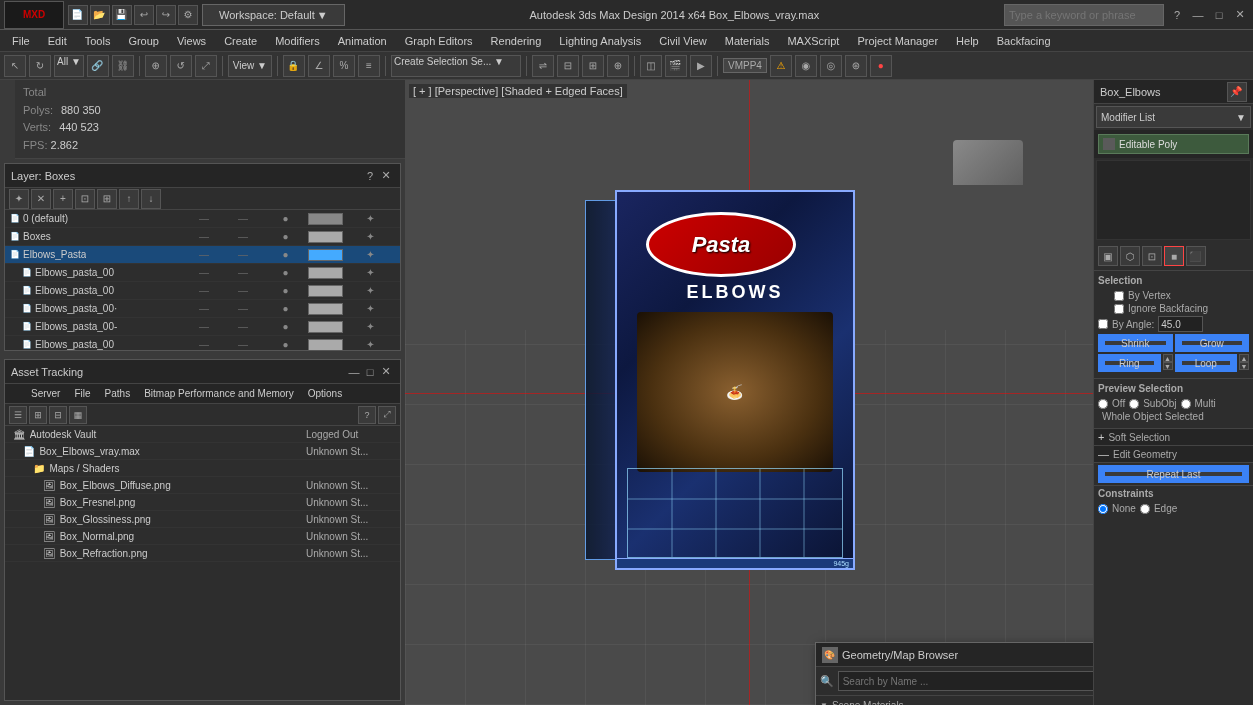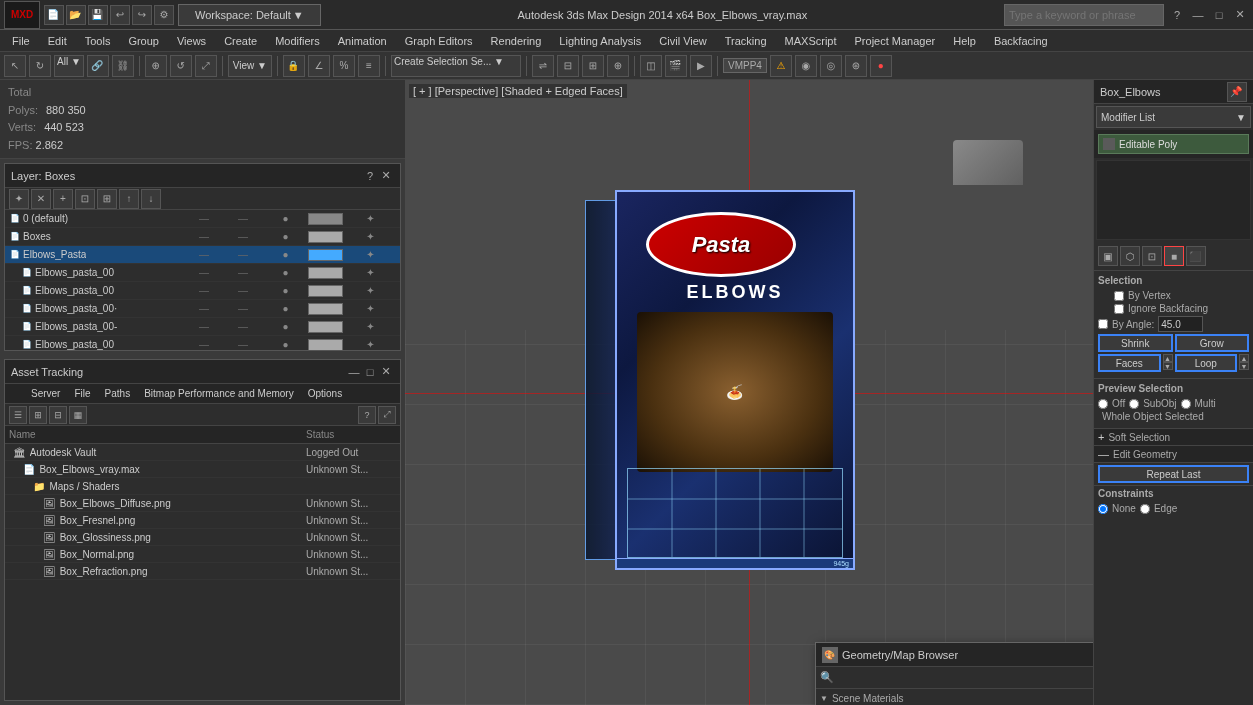--- a/index.html
+++ b/index.html
@@ -1,20 +1,20 @@
 <!DOCTYPE html>
 <html><head>
   <meta charset="utf-8">
   <style>
     * { margin: 0; padding: 0; box-sizing: border-box; }
     body { width: 1253px; height: 705px; overflow: hidden; background: #3a3a3a; font-family: Arial, sans-serif; font-size: 11px; color: #ccc; }
 
     
     #topbar { display: flex; align-items: center; height: 30px; background: #2a2a2a; border-bottom: 1px solid #555; padding: 0 4px; gap: 4px; }
-    .app-logo { width: 36px; height: 28px; background: #1a1a1a; display: flex; align-items: center; justify-content: center; border: 1px solid #555; color: #c00; font-weight: bold; font-size: 10px; }
+    .app-logo { width: 60px; height: 28px; background: #1a1a1a; display: flex; align-items: center; justify-content: center; border: 1px solid #555; color: #c00; font-weight: bold; font-size: 10px; }
     .topbar-icons { display: flex; gap: 2px; align-items: center; }
     .icon-btn { width: 20px; height: 20px; background: #3a3a3a; border: 1px solid #555; display: flex; align-items: center; justify-content: center; font-size: 10px; cursor: pointer; color: #aaa; }
     .workspace-dropdown { height: 22px; background: #3a3a3a; border: 1px solid #666; color: #ccc; font-size: 11px; padding: 0 16px; display: flex; align-items: center; gap: 2px; cursor: pointer; }
     .title-bar { flex: 1; text-align: center; color: #ccc; font-size: 11px; }
     .search-bar { width: 160px; height: 22px; background: #555; border: 1px solid #666; padding: 0 4px; color: #ccc; font-size: 11px; }
     .topbar-right { display: flex; gap: 3px; align-items: center; }
     .tb-icon { width: 18px; height: 18px; display: flex; align-items: center; justify-content: center; font-size: 11px; color: #aaa; cursor: pointer; }
 
     
     #menubar { display: flex; align-items: center; height: 22px; background: #2d2d2d; border-bottom: 1px solid #444; padding: 0 4px; gap: 2px; }
@@ -28,21 +28,21 @@
     .view-label { height: 22px; background: #3a3a3a; border: 1px solid #555; padding: 0 4px; color: #ccc; font-size: 10px; display: flex; align-items: center; cursor: pointer; }
     .vmpp-badge { background: #444; border: 1px solid #666; color: #aaa; font-size: 10px; padding: 1px 4px; }
 
     
     #main { display: flex; height: calc(705px - 80px); }
 
     
     #left-panel { width: 405px; min-width: 405px; display: flex; flex-direction: column; background: #3a3a3a; }
 
     
-    #stats { padding: 4px 8px; background: #333; border-bottom: 1px solid #444; line-height: 1.6; }
+    #stats { padding: 4px 8px; background: #333; border-bottom: 1px solid #444; line-height: 1.6; margin-left: 15px; }
     .stat-row { display: flex; gap: 8px; font-size: 11px; color: #aaa; }
     .stat-label { color: #888; }
     .stat-value { color: #ccc; }
     .fps-row { color: #aaa; font-size: 11px; }
 
     
     #layer-panel { background: #2d2d2d; border: 1px solid #555; margin: 4px; flex: 0 0 auto; }
     .panel-header { display: flex; align-items: center; height: 24px; background: #252525; border-bottom: 1px solid #444; padding: 0 6px; }
     .panel-title { color: #ccc; font-size: 11px; flex: 1; }
     .panel-btn { width: 16px; height: 16px; display: flex; align-items: center; justify-content: center; color: #aaa; cursor: pointer; font-size: 11px; }
@@ -103,21 +103,21 @@
     .rp-mod-icon { width: 12px; height: 12px; background: #5a5a5a; }
     .rp-mod-name { font-size: 10px; color: #ddd; }
     .rp-icon-row { display: flex; gap: 2px; padding: 4px; border-bottom: 1px solid #444; }
     .rp-icon { width: 20px; height: 20px; background: #3a3a3a; border: 1px solid #555; display: flex; align-items: center; justify-content: center; font-size: 10px; color: #aaa; cursor: pointer; }
     .rp-section { padding: 4px; border-bottom: 1px solid #444; }
     .rp-section-title { font-size: 10px; color: #aaa; font-weight: bold; margin-bottom: 4px; display: flex; justify-content: space-between; align-items: center; }
     .rp-checkbox-row { display: flex; align-items: center; gap: 4px; font-size: 10px; color: #aaa; margin: 2px 16px; }
     .rp-input-row { display: flex; align-items: center; gap: 4px; font-size: 10px; color: #aaa; margin: 2px 0; }
     .rp-input { width: 45px; height: 16px; background: #222; border: 1px solid #555; color: #ccc; font-size: 10px; padding: 0 2px; }
     .rp-btn-row { display: flex; gap: 2px; margin: 2px 0; }
-    .rp-btn { flex: 1; height: 18px; background: #3a3a3a; border: 2px solid #3b82f6; color: #ccc; font-size: 10px; cursor: pointer; display: flex; align-items: center; justify-content: center; text-align: center; }
+    .rp-btn { flex: 1; height: 18px; background: #3a3a3a; border: 7px solid #3b82f6; color: #ccc; font-size: 10px; cursor: pointer; display: flex; align-items: center; justify-content: center; text-align: center; }
     .rp-radio-row { display: flex; align-items: center; gap: 4px; font-size: 10px; color: #aaa; }
     .rp-radio { width: 10px; height: 10px; }
     .whole-obj-text { font-size: 10px; color: #aaa; padding: 2px 4px; }
     .rp-spin-arrows { display: flex; flex-direction: column; }
     .rp-spin-arrow { width: 10px; height: 8px; background: #3a3a3a; border: 1px solid #555; display: flex; align-items: center; justify-content: center; font-size: 7px; color: #aaa; cursor: pointer; line-height: 1; }
 
     
     #mat-browser { position: absolute; left: 410px; top: 562px; width: 350px; background: #2d2d2d; border: 1px solid #666; z-index: 100; box-shadow: 3px 3px 10px rgba(0,0,0,0.5); }
     .mb-header { display: flex; align-items: center; height: 24px; background: #252525; border-bottom: 1px solid #444; padding: 0 6px; }
     .mb-icon { width: 16px; height: 16px; background: #666; display: flex; align-items: center; justify-content: center; font-size: 9px; margin-right: 4px; }
@@ -165,21 +165,21 @@
   <span class="menu-item">Tools</span>
   <span class="menu-item">Group</span>
   <span class="menu-item">Views</span>
   <span class="menu-item">Create</span>
   <span class="menu-item">Modifiers</span>
   <span class="menu-item">Animation</span>
   <span class="menu-item">Graph Editors</span>
   <span class="menu-item">Rendering</span>
   <span class="menu-item">Lighting Analysis</span>
   <span class="menu-item">Civil View</span>
-  <span class="menu-item">Tracking</span>
+  <span class="menu-item">Materials</span>
   <span class="menu-item">MAXScript</span>
   <span class="menu-item">Project Manager</span>
   <span class="menu-item">Help</span>
   <span class="menu-item">Backfacing</span>
 </div>
 
 <div id="toolbar">
   <div class="tool-btn">↖</div>
   <div class="tool-btn">↻</div>
   <div class="tool-dropdown">All ▼</div>
@@ -372,24 +372,20 @@
           <div class="at-btn">☰</div>
           <div class="at-btn">⊞</div>
           <div class="at-btn">⊟</div>
           <div class="at-btn">▦</div>
         </div>
         <div class="asset-toolbar-right">
           <div class="at-btn">?</div>
           <div class="at-btn">⤢</div>
         </div>
       </div>
-      <div class="asset-cols">
-        <span class="asset-col-name">Name</span>
-        <span class="asset-col-status">Status</span>
-      </div>
       <div class="asset-list" id="asset-list">
           <div class="asset-row">
     <span style="width:0px;display:inline-block"></span>
     <span class="asset-icon">🏛</span>
     <span class="asset-name">Autodesk Vault</span>
     <span class="asset-status">Logged Out</span>
   </div>
           <div class="asset-row">
     <span style="width:10px;display:inline-block"></span>
     <span class="asset-icon">📄</span>
@@ -476,20 +472,21 @@
     </div>
 
     <div id="mat-browser">
       <div class="mb-header">
         <div class="mb-icon">🎨</div>
         <span class="mb-title">Geometry/Map Browser</span>
 
       </div>
       <div class="mb-search">
         <span>🔍</span>
+        <input class="mb-search-input" type="text" placeholder="Search by Name ..." style="">
       </div>
       <div style="display:flex">
         <div style="flex:1">
           <div class="mb-section">
             <div class="mb-section-header">
               <span class="mb-section-arrow">▼</span>
               <span>Scene Materials</span>
             </div>
 
           </div>
@@ -542,21 +539,21 @@
       <div class="rp-input-row">
         <input type="checkbox" class="rp-radio" style="">
         <span>By Angle:</span>
         <input class="rp-input" type="text" value="45.0" style="">
       </div>
       <div class="rp-btn-row">
         <div class="rp-btn">Shrink</div>
         <div class="rp-btn">Grow</div>
       </div>
       <div class="rp-btn-row">
-        <div class="rp-btn">Faces</div>
+        <div class="rp-btn">Ring</div>
         <div class="rp-spin-arrows">
           <div class="rp-spin-arrow">▲</div>
           <div class="rp-spin-arrow">▼</div>
         </div>
         <div class="rp-btn">Loop</div>
         <div class="rp-spin-arrows">
           <div class="rp-spin-arrow">▲</div>
           <div class="rp-spin-arrow">▼</div>
         </div>
       </div>

